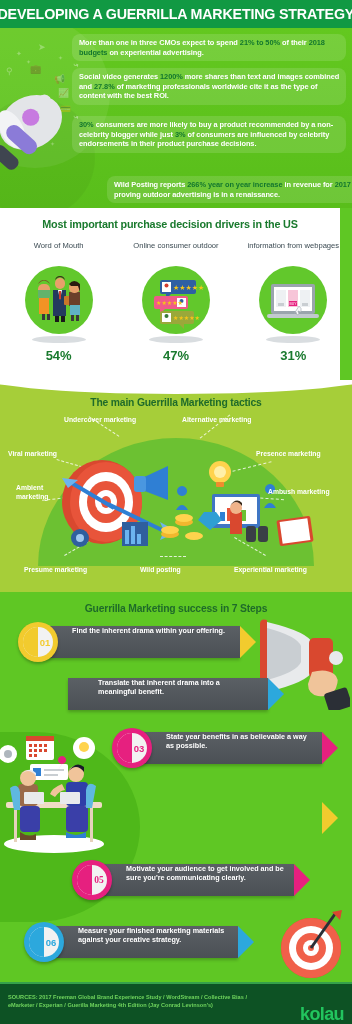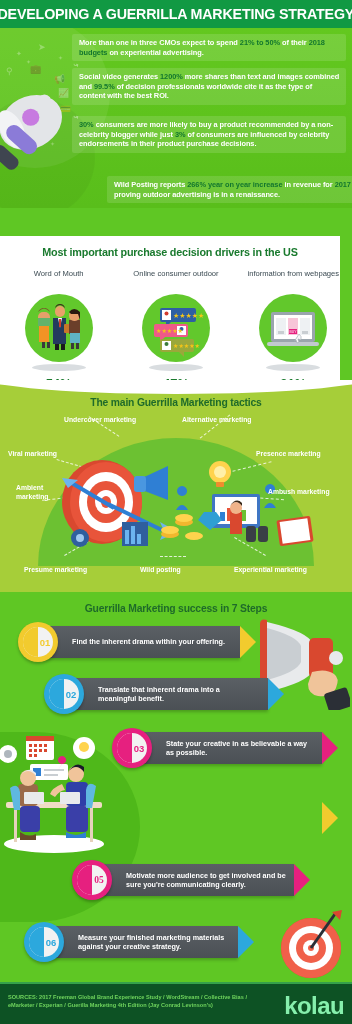--- a/index.html
+++ b/index.html
@@ -29,36 +29,36 @@
   }
   .blob{position:absolute;border-radius:50%;background:rgba(255,255,255,0.07);}
   .stats .b1{left:-40px;top:-10px;width:150px;height:150px;}
   .stats .b2{left:-25px;top:70px;width:120px;height:120px;background:rgba(0,0,0,0.04);}
   .deco-ico{position:absolute;color:rgba(255,255,255,0.30);font-size:9px;}
   .megaphone{position:absolute;left:-14px;top:60px;width:86px;height:86px;}
 
   .stat-row{
     position:absolute;left:72px;width:274px;
     background:rgba(255,255,255,0.13);
-    border-radius:2px;
+    border-radius:8px;
     padding:4px 6px 4px 7px;box-sizing:border-box;
   }
   .stat-row p{
     margin:0;color:#ffffff;font-size:7.4px;line-height:9.6px;font-weight:bold;
     letter-spacing:-0.05px;
   }
   .hl{color:#13772e;}
   .arrow-deco{
     position:absolute;left:74px;color:rgba(255,255,255,.55);font-size:8px;
     transform:rotate(-20deg);
   }
 
   
   .drivers{
-    position:absolute;left:0;top:208px;width:340px;height:172px;background:#ffffff;margin-top:28px;
+    position:absolute;left:0;top:208px;width:340px;height:172px;background:#ffffff;
   }
   .drivers h2{
     margin:0;padding-top:10px;text-align:center;color:#1a7a2e;
     font-size:11.5px;font-weight:bold;transform:scaleX(0.94);letter-spacing:-0.2px;
   }
   .driver-grid{
     position:absolute;top:33px;left:0;width:352px;display:flex;
   }
   .driver{flex:1;text-align:center;}
   .driver .dlabel{
@@ -107,21 +107,21 @@
     margin:0;padding-top:10px;text-align:center;color:#1f6b2a;
     font-size:11px;font-weight:bold;transform:scaleX(0.94);letter-spacing:-0.2px;
   }
   .step{
     position:absolute;height:40px;
   }
   .step-bar{
     position:absolute;left:24px;top:4px;height:32px;
     background:linear-gradient(180deg,#5b6065 0%,#4b5055 100%);
     box-shadow:0 2px 3px rgba(0,0,0,.22);
-    display:flex;align-items:center;
+    display:flex;align-items:flex-start;
   }
   .step-bar p{
     margin:0;color:#ffffff;font-size:7.2px;line-height:9.4px;font-weight:bold;
     padding-left:30px;padding-right:8px;
   }
   .step-tip{
     position:absolute;top:4px;width:0;height:0;
     border-top:16px solid transparent;border-bottom:16px solid transparent;
   }
   .step-badge{
@@ -147,21 +147,21 @@
   
   .footer{
     position:absolute;left:0;top:982px;width:352px;height:42px;
     background:#0d5224;border-top:2px solid #35a04a;
   }
   .footer p{
     position:absolute;left:8px;top:9px;width:260px;margin:0;
     color:#6fd45d;font-size:5.6px;line-height:8px;font-weight:bold;
   }
   .logo{
-    position:absolute;right:8px;top:8px;color:#86efac;font-size:24px;
+    position:absolute;right:8px;top:20px;color:#22c55e;font-size:18px;
     font-weight:bold;letter-spacing:-0.6px;
   }
 </style>
 </head>
 <body>
 
 <div class="page">
 
   <div class="header">
     <h1>DEVELOPING A GUERRILLA MARKETING STRATEGY</h1>
@@ -191,21 +191,21 @@
       <rect x="6" y="72" width="34" height="16" rx="7" fill="#3f4550" transform="rotate(42 22 80)"></rect>
       <path d="M62 12 q6 -6 12 0" stroke="#e3e5e8" stroke-width="2.5" fill="none"></path>
     </svg>
 
     <div class="stat-row" style="top:6px;">
       <p><span>More than one in three CMOs expect to spend </span><span class="hl">21% to 50%</span><span> of their </span><span class="hl">2018 budgets</span><span> on experiential advertising.</span></p>
     </div>
     <span class="arrow-deco" style="top:32px;">⤷</span>
 
     <div class="stat-row" style="top:40px;">
-      <p><span>Social video generates </span><span class="hl">1200%</span><span> more shares than text and images combined and </span><span class="hl">99.5%</span><span> of decision professionals worldwide</span><span> cite it as the type of content with the best ROI.</span></p>
+      <p><span>Social video generates </span><span class="hl">1200%</span><span> more shares than text and images combined and </span><span class="hl">27.8%</span><span> of marketing professionals worldwide</span><span> cite it as the type of content with the best ROI.</span></p>
     </div>
     <span class="arrow-deco" style="top:84px;">⤷</span>
 
     <div class="stat-row" style="top:88px;">
       <p><span class="hl">30%</span><span> consumers are more likely to buy a product recommended by a non-celebrity blogger while just </span><span class="hl">3%</span><span> of consumers are</span><span> influenced by celebrity endorsements in their product purchase decisions.</span></p>
     </div>
 
     <div class="stat-row" style="top:148px;margin-left:35px;">
       <p><span>Wild Posting reports </span><span class="hl">266% year on year increase</span><span> in revenue for </span><span class="hl">2017</span><span> proving outdoor advertising is in a renaissance.</span></p>
     </div>
@@ -478,48 +478,42 @@
         </div>
         <div class="badge-num" style="color:#f2cb2e;">01</div>
       </div>
     </div>
 
     <div class="step" style="left:44px;top:82px;width:260px;">
       <div class="step-bar" style="width:200px;">
         <p>Translate that inherent drama into a meaningful benefit.</p>
       </div>
       <div class="step-tip" style="left:224px;border-left:16px solid #2ca8dd;"></div>
-      <div class="step-badge" style="background:#2ca8dd;">
-        <div class="badge-inner">
-          <div class="badge-half" style="background:#2ca8dd;"></div>
-        </div>
-        <div class="badge-num" style="color:#2ca8dd;">02</div>
-      </div>
     </div>
 
     <div class="step" style="left:112px;top:136px;width:240px;">
       <div class="step-bar" style="width:186px;">
-        <p>State your creative in as believable a way as possible.</p>
+        <p>State year benefits in as believable a way as possible.</p>
       </div>
       <div class="step-tip" style="left:210px;border-left:16px solid #e6207f;"></div>
       <div class="step-badge" style="background:#e6207f;">
         <div class="badge-inner">
           <div class="badge-half" style="background:#e6207f;"></div>
         </div>
         <div class="badge-num" style="color:#e6207f;">03</div>
       </div>
     </div>
 
     <div class="step" style="left:112px;top:206px;width:240px;">
       <div class="step-tip" style="left:210px;border-left:16px solid #f2cb2e;"></div>
     </div>
 
     <div class="step" style="left:72px;top:268px;width:260px;">
       <div class="step-bar" style="width:198px;">
-        <p>Motivate more audience to get involved and be sure you're communicating clearly.</p>
+        <p>Motivate your audience to get involved and be sure you're communicating clearly.</p>
       </div>
       <div class="step-tip" style="left:222px;border-left:16px solid #e6207f;"></div>
       <div class="step-badge" style="background:#e6207f;">
         <div class="badge-inner">
           <div class="badge-half" style="background:#e6207f;"></div>
         </div>
         <div class="badge-num" style="color:#e6207f;font-family:Liberation Serif, serif;">05</div>
       </div>
     </div>
 

